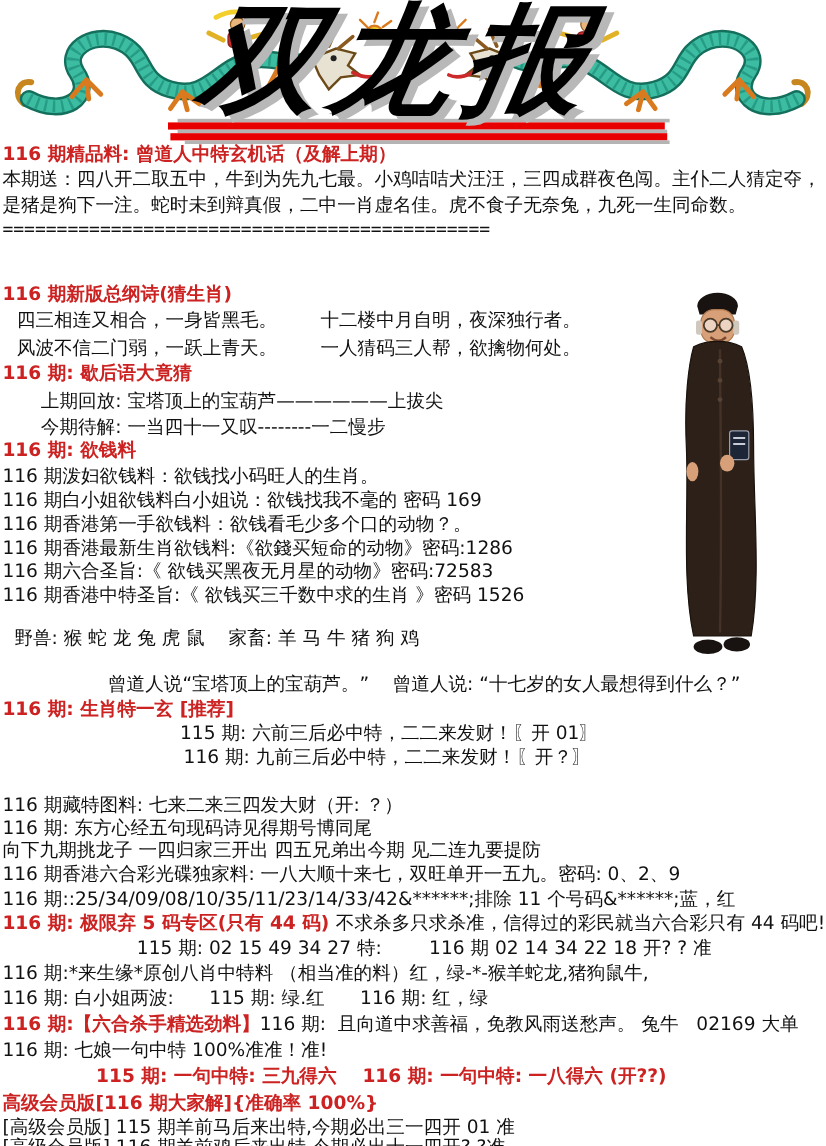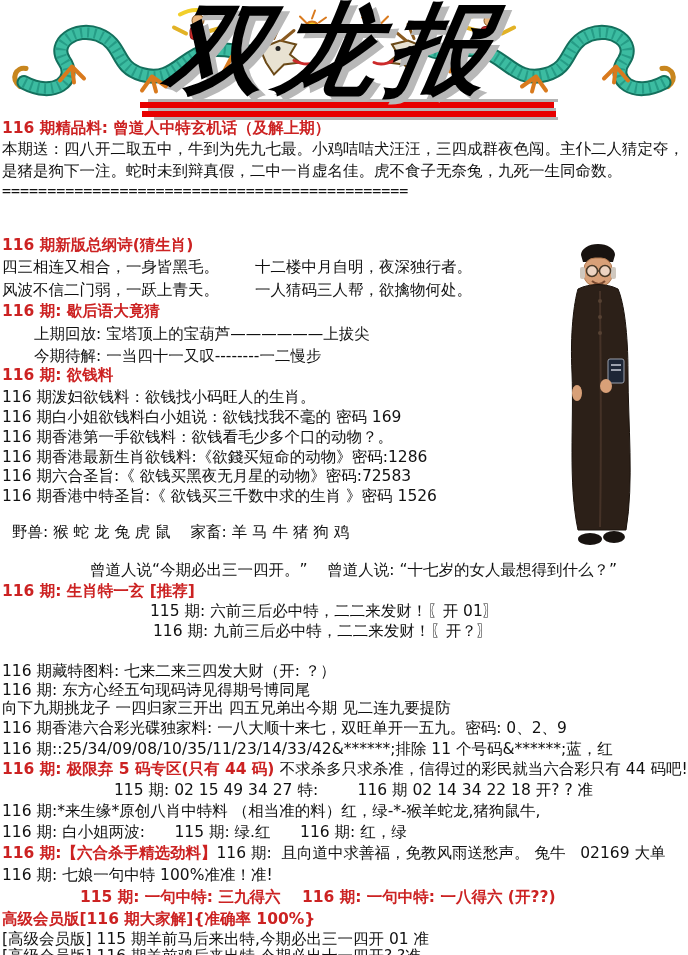--- a/index.html
+++ b/index.html
@@ -15,21 +15,21 @@
          font-size:100px;font-weight:bold;font-style:italic;color:#000;
          letter-spacing:10px;transform:skewX(-10deg);
          text-shadow:7px 5px 0 #b8b8b8;white-space:nowrap;}
   .underline{position:absolute;left:140px;top:99px;width:420px;height:22px;z-index:1;}
   .bar{position:absolute;}
   .bar.red{background:#e80000;height:6px;}
   .bar.gray{background:#b4b4b4;height:3px;}
   
   .ln{position:absolute;left:2px;white-space:pre;font-size:15.5px;line-height:19px;color:#111;}
   .red{color:#cc2222;font-weight:bold;}
-  .pa{display:inline-block;width:253px;}
+  .pa{display:inline-block;width:253px;margin-left:12px;}
   .divider{font-family:"DejaVu Sans Mono","Liberation Mono",monospace;font-size:15px;letter-spacing:0;}
   
   .portrait{position:absolute;left:548px;top:243px;width:100px;height:308px;z-index:2;}
 </style>
 </head>
 <body>
 
 <div class="page">
 
   <div class="masthead">
@@ -111,21 +111,21 @@
 
   <div class="ln red" style="top:366px">116 期: 欲钱料</div>
   <div class="ln" style="top:388px">116 期泼妇欲钱料：欲钱找小码旺人的生肖。</div>
   <div class="ln" style="top:408px">116 期白小姐欲钱料白小姐说：欲钱找我不毫的 密码 169</div>
   <div class="ln" style="top:428px">116 期香港第一手欲钱料：欲钱看毛少多个口的动物？。</div>
   <div class="ln" style="top:448px">116 期香港最新生肖欲钱料:《欲錢买短命的动物》密码:1286</div>
   <div class="ln" style="top:467px">116 期六合圣旨:《 欲钱买黑夜无月星的动物》密码:72583</div>
   <div class="ln" style="top:487px">116 期香港中特圣旨:《 欲钱买三千数中求的生肖 》密码 1526</div>
 
   <div class="ln" style="top:523px;left:12px">野兽: 猴 蛇 龙 兔 虎 鼠    家畜: 羊 马 牛 猪 狗 鸡</div>
-  <div class="ln" style="top:561px;left:90px">曾道人说“今期必出三一四开。”    曾道人说: “十七岁的女人最想得到什么？”</div>
+  <div class="ln" style="top:561px;left:90px">曾道人说“宝塔顶上的宝葫芦。”    曾道人说: “十七岁的女人最想得到什么？”</div>
 
   <div class="ln red" style="top:582px">116 期: 生肖特一玄 [推荐]</div>
   <div class="ln" style="top:602px;left:150px">115 期: 六前三后必中特，二二来发财！〖开 01〗</div>
   <div class="ln" style="top:622px;left:153px">116 期: 九前三后必中特，二二来发财！〖开？〗</div>
 
   <div class="ln" style="top:662px">116 期藏特图料: 七来二来三四发大财（开: ？）</div>
   <div class="ln" style="top:681px">116 期: 东方心经五句现码诗见得期号博同尾</div>
   <div class="ln" style="top:699px">向下九期挑龙子 一四归家三开出 四五兄弟出今期 见二连九要提防</div>
   <div class="ln" style="top:719px">116 期香港六合彩光碟独家料: 一八大顺十来七，双旺单开一五九。密码: 0、2、9</div>
   <div class="ln" style="top:740px">116 期::25/34/09/08/10/35/11/23/14/33/42&amp;******;排除 11 个号码&amp;******;蓝，红</div>

